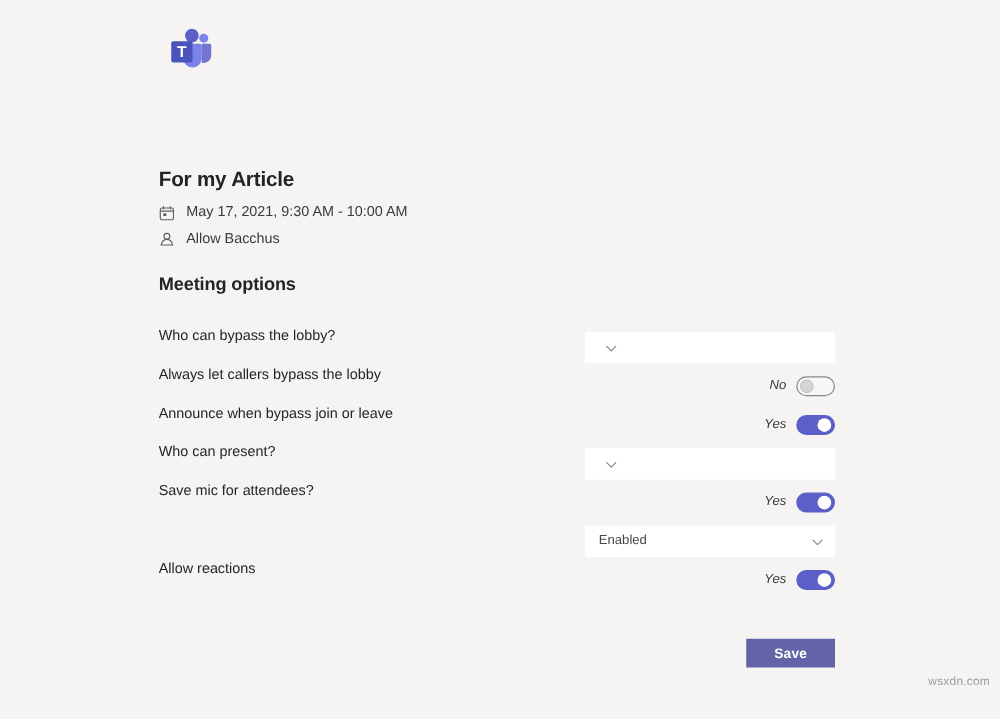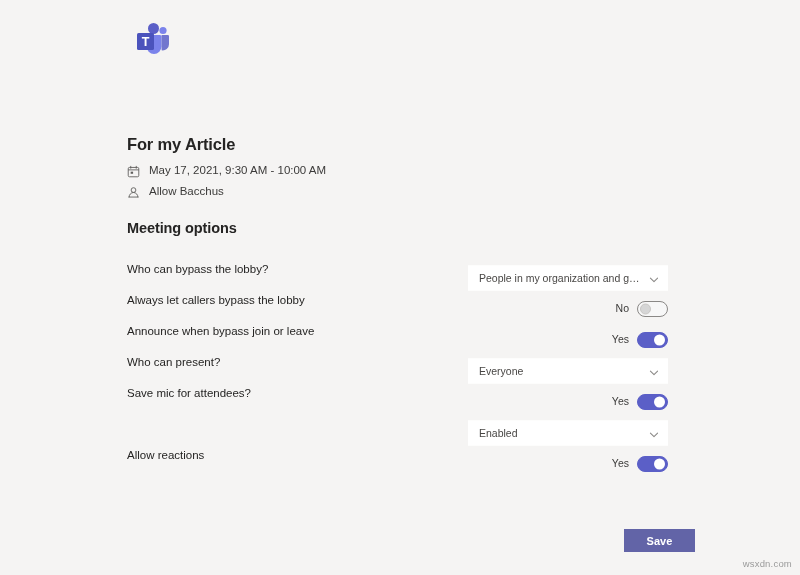--- a/index.html
+++ b/index.html
@@ -139,20 +139,21 @@
   
   .toggle-group {
     position: absolute;
     right: 0;
     top: 50%;
     transform: translateY(-50%);
     display: flex;
     align-items: center;
     gap: 8px;
     cursor: pointer;
+    font-style: italic;
   }
   .toggle-state {
     font-size: 10.5px;
     color: #3b3a39;
     line-height: 13px;
   }
   .switch {
     width: 31px;
     height: 16px;
     border-radius: 9px;
@@ -185,43 +186,42 @@
     background: #d6d6d6;
     border: 1px solid #c8c6c4;
     width: 9px;
     height: 9px;
   }
 
   
   .save-button {
     position: absolute;
     left: 597px;
-    top: 529px;
+    top: 511px;
     width: 71px;
     height: 23px;
     background: #6264a7;
     color: #ffffff;
     border: none;
     font-family: "Liberation Sans", "DejaVu Sans", sans-serif;
     font-size: 11px;
     font-weight: bold;
     letter-spacing: 0.1px;
     cursor: pointer;
     display: flex;
     align-items: center;
     justify-content: center;
     padding: 0;
-    margin-left: 27px;
   }
 
   
   .watermark {
     position: absolute;
     right: 8px;
-    bottom: 6px;
+    bottom: 24px;
     font-size: 9.5px;
     color: #9b9b9b;
     letter-spacing: 0.2px;
     margin-left: 41px;
   }
 </style>
 </head>
 <body>
 
 <div class="page">
@@ -265,21 +265,20 @@
     </div>
   </div>
 
   <div class="section-heading">Meeting options</div>
 
   <div class="options">
 
     <div class="option-row">
       <span class="option-label">Who can bypass the lobby?</span>
       <div class="dropdown">
-        <span class="dropdown-value">People in my organization and gu…</span>
         <span class="chev">
           <svg viewBox="0 0 12 12" width="12" height="12" xmlns="http://www.w3.org/2000/svg">
             <polyline points="2.4,4.6 6,8.2 9.6,4.6" fill="none" stroke="#8a8886" stroke-width="1.05" stroke-linecap="round" stroke-linejoin="round"></polyline>
           </svg>
         </span>
       </div>
     </div>
 
     <div class="option-row">
       <span class="option-label">Always let callers bypass the lobby</span>
@@ -297,21 +296,20 @@
         <span class="toggle-state">Yes</span>
         <span class="switch on">
             <span class="knob"></span>
           </span>
       </div>
     </div>
 
     <div class="option-row">
       <span class="option-label">Who can present?</span>
       <div class="dropdown">
-        <span class="dropdown-value">Everyone</span>
         <span class="chev">
           <svg viewBox="0 0 12 12" width="12" height="12" xmlns="http://www.w3.org/2000/svg">
             <polyline points="2.4,4.6 6,8.2 9.6,4.6" fill="none" stroke="#8a8886" stroke-width="1.05" stroke-linecap="round" stroke-linejoin="round"></polyline>
           </svg>
         </span>
       </div>
     </div>
 
     <div class="option-row">
       <span class="option-label">Save mic for attendees?</span>

